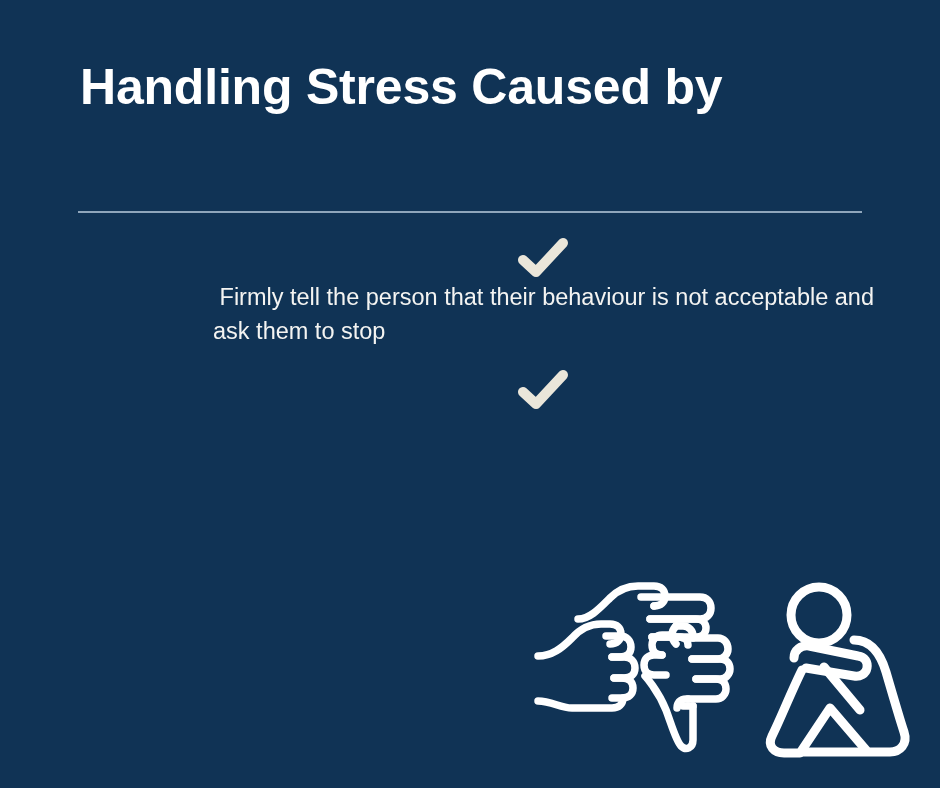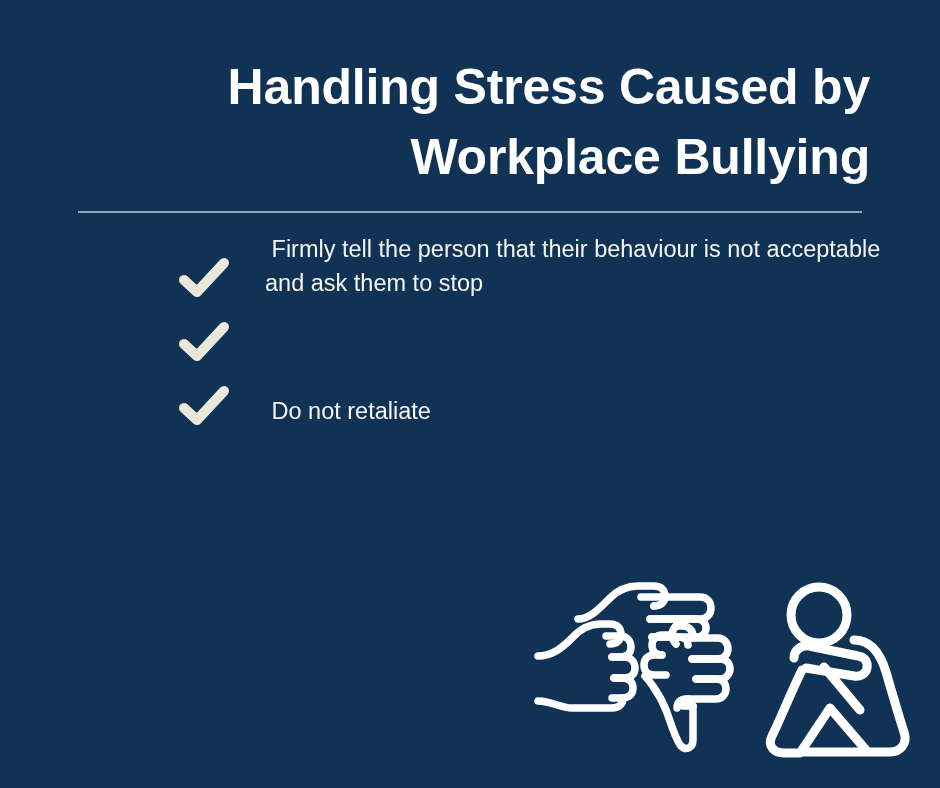--- a/index.html
+++ b/index.html
@@ -29,21 +29,20 @@
     width: 790px;
   }
   .title-line {
     color: #ffffff;
     font-family: "Liberation Sans", sans-serif;
     font-size: 50px;
     font-weight: bold;
     line-height: 70px;
     letter-spacing: -0.2px;
     white-space: nowrap;
-    text-align: right;
   }
 
   
   #divider {
     position: absolute;
     left: 78px;
     top: 211px;
     width: 784px;
     height: 2px;
     background: #8fa6bb;
@@ -52,22 +51,23 @@
   
   #checklist {
     position: absolute;
     left: 178px;
     top: 232px;
     width: 730px;
   }
   .check-row {
     position: relative;
     display: flex;
-    align-items: flex-end;
+    align-items: center;
     margin-bottom: 16px;
+    flex-direction: column;
   }
   .check-mark {
     flex: 0 0 auto;
     width: 52px;
     height: 44px;
     margin-top: 4px;
   }
   .check-mark svg {
     display: block;
     width: 52px;
@@ -107,21 +107,20 @@
     height: 100%;
   }
 </style>
 </head>
 <body>
 
 <div id="poster">
 
   <div id="title-block">
     <div class="title-line">Handling Stress Caused by</div>
-    <div class="title-line">Workplace Bullying</div>
   </div>
 
   <div id="divider"></div>
 
   <div id="checklist">
 
     <div class="check-row">
       <span class="check-mark">
         <svg viewBox="0 0 52 44" xmlns="http://www.w3.org/2000/svg">
           <path d="M6 24 L19 36 L46 7" fill="none" stroke="#eae6da" stroke-width="10" stroke-linecap="round" stroke-linejoin="round"></path>
@@ -133,28 +132,20 @@
 
     <div class="check-row">
       <span class="check-mark">
         <svg viewBox="0 0 52 44" xmlns="http://www.w3.org/2000/svg">
           <path d="M6 24 L19 36 L46 7" fill="none" stroke="#eae6da" stroke-width="10" stroke-linecap="round" stroke-linejoin="round"></path>
         </svg>
       </span>
     </div>
 
 
-    <div class="check-row">
-      <span class="check-mark">
-        <svg viewBox="0 0 52 44" xmlns="http://www.w3.org/2000/svg">
-          <path d="M6 24 L19 36 L46 7" fill="none" stroke="#eae6da" stroke-width="10" stroke-linecap="round" stroke-linejoin="round"></path>
-        </svg>
-      </span>
-      <span class="check-text"> Do not retaliate</span>
-    </div>
 
   </div>
 
   <div id="hands-illustration">
     <svg viewBox="0 0 216 190" xmlns="http://www.w3.org/2000/svg" fill="none" stroke="#ffffff" stroke-width="7.5" stroke-linecap="round" stroke-linejoin="round">
 
       <path d="M50 41 C62 41 72 30 82 20 C90 12 99 8 110 8 L126 8 C133 8 137 12 137 18 C137 24 133 28 126 28"></path>
       <path d="M113 19 L172 19 C179 19 183 24 183 30 C183 36 179 41 172 41 L122 41"></path>
       <path d="M122 41 L168 41 C174 41 178 45 178 50 C178 55 174 59 168 59 L124 59"></path>
       <path d="M126 28 L126 28"></path>

